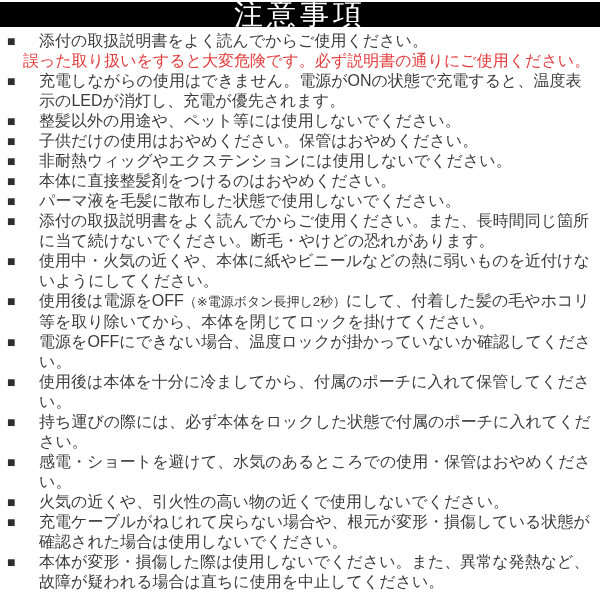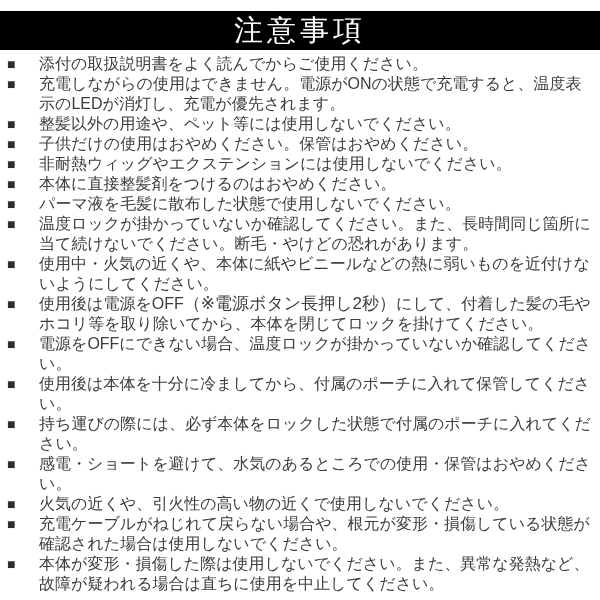--- a/index.html
+++ b/index.html
@@ -5,22 +5,22 @@
   html,body{margin:0;padding:0;}
   body{
     width:600px;height:600px;
     background:#ffffff;
     font-family:"Liberation Sans","DejaVu Sans",sans-serif;
     color:#3c3c3c;
     overflow:hidden;
   }
   .page{width:600px;height:600px;box-sizing:border-box;}
   .title-bar{
-    margin-top:11px;
-    height:39px;
+    margin-top:2px;
+    height:25px;
     background:#000000;
     display:flex;align-items:center;justify-content:center;
   }
   .title{
     margin:0;
     color:#ffffff;
     font-size:29px;
     font-weight:500;
     letter-spacing:4px;
     line-height:1;
@@ -33,39 +33,40 @@
   }
   .item{display:flex;align-items:flex-start;}
   .bullet{
     flex:0 0 16px;
     width:16px;
     font-size:14px;
     line-height:20px;
     color:#2e2e2e;
   }
   .item-text{flex:1;min-width:0;word-break:break-all;margin-left:16px;}
-  .seg-small{font-size:17px;}
+  .seg-small{font-size:13px;}
   .note{
     margin-left:16px;
     color:#e23b3b;
     word-break:break-all;
   }
 </style>
 </head>
 <body>
 
 <div class="page">
   <header class="title-bar">
     <h1 class="title">注意事項</h1>
   </header>
   <main class="list">
       <div class="item">
         <span class="bullet">■</span>
         <span class="item-text"><span>添付の取扱説明書をよく読んでからご使用ください。</span></span>
       </div>
+      <div class="note" style="color: rgb(226, 59, 59);">誤った取り扱いをすると大変危険です。必ず説明書の通りにご使用ください。</div>
       <div class="item">
         <span class="bullet">■</span>
         <span class="item-text"><span>充電しながらの使用はできません。電源がONの状態で充電すると、温度表示のLEDが消灯し、充電が優先されます。</span></span>
       </div>
       <div class="item">
         <span class="bullet">■</span>
         <span class="item-text"><span>整髪以外の用途や、ペット等には使用しないでください。</span></span>
       </div>
       <div class="item">
         <span class="bullet">■</span>
@@ -78,21 +79,21 @@
       <div class="item">
         <span class="bullet">■</span>
         <span class="item-text"><span>本体に直接整髪剤をつけるのはおやめください。</span></span>
       </div>
       <div class="item">
         <span class="bullet">■</span>
         <span class="item-text"><span>パーマ液を毛髪に散布した状態で使用しないでください。</span></span>
       </div>
       <div class="item">
         <span class="bullet">■</span>
-        <span class="item-text"><span>温度ロックが掛かっていないか確認してください。また、長時間同じ箇所に当て続けないでください。断毛・やけどの恐れがあります。</span></span>
+        <span class="item-text"><span>添付の取扱説明書をよく読んでからご使用ください。また、長時間同じ箇所に当て続けないでください。断毛・やけどの恐れがあります。</span></span>
       </div>
       <div class="item">
         <span class="bullet">■</span>
         <span class="item-text"><span>使用中・火気の近くや、本体に紙やビニールなどの熱に弱いものを近付けないようにしてください。</span></span>
       </div>
       <div class="item">
         <span class="bullet">■</span>
         <span class="item-text"><span>使用後は電源をOFF</span><span class="seg-small">（※電源ボタン長押し2秒）</span><span>にして、付着した髪の毛やホコリ等を取り除いてから、本体を閉じてロックを掛けてください。</span></span>
       </div>
       <div class="item">

